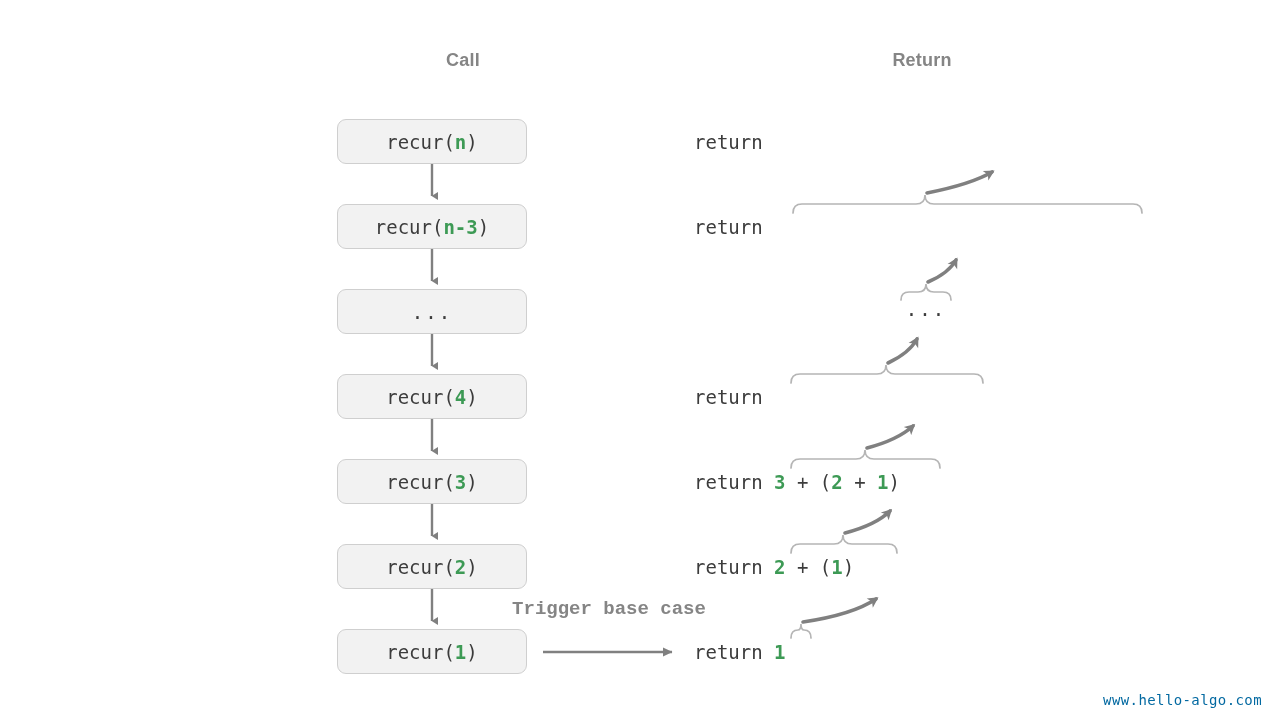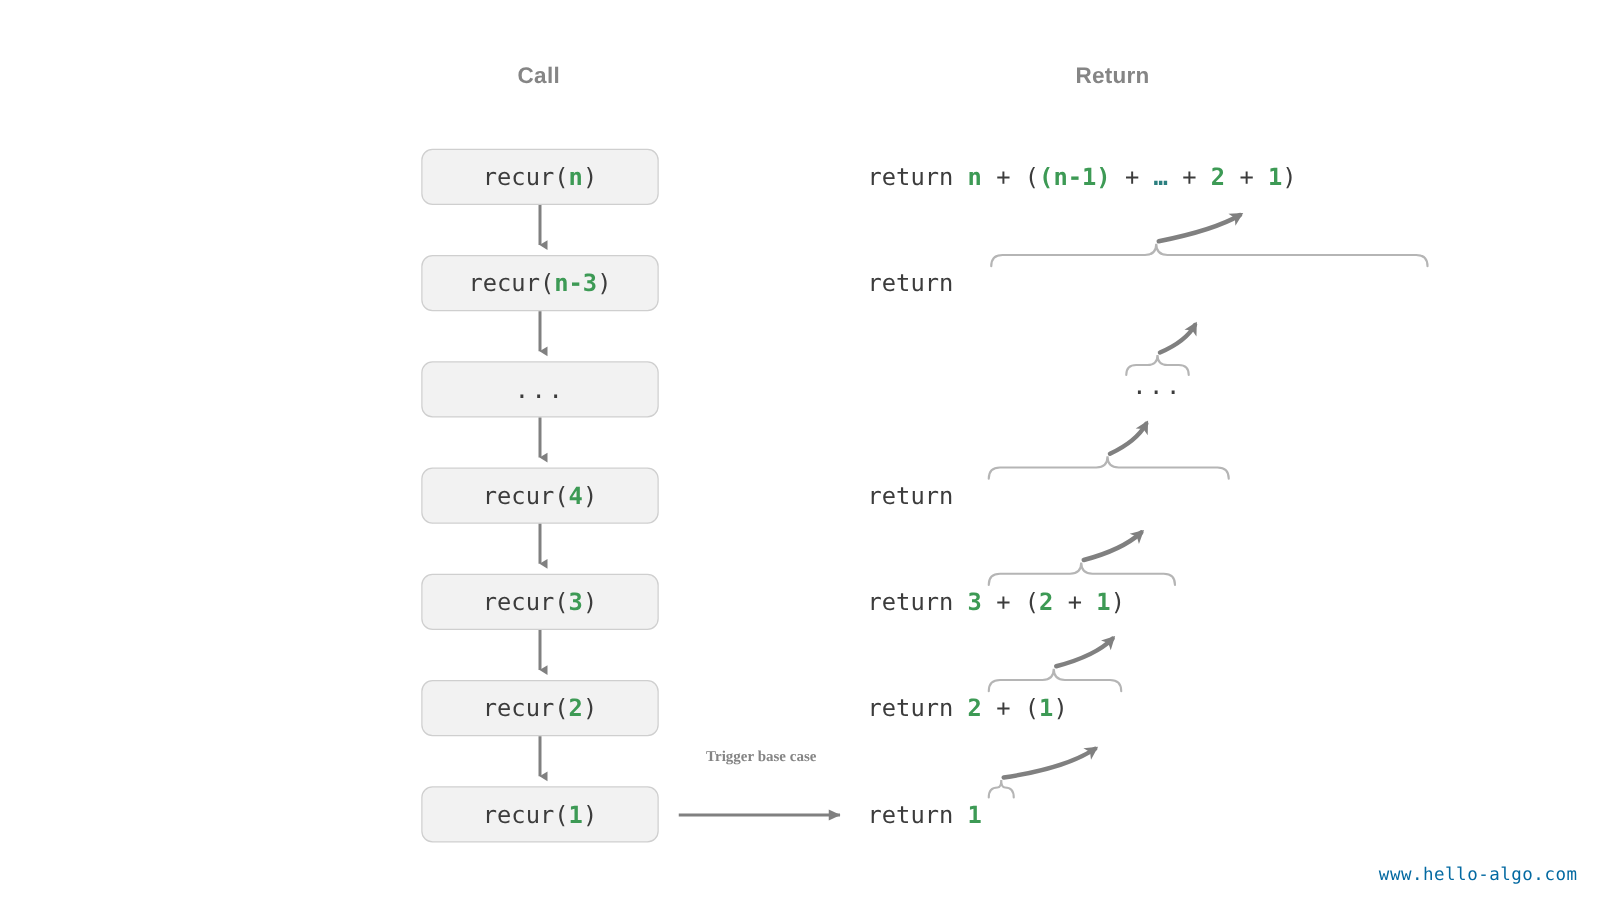--- a/index.html
+++ b/index.html
@@ -26,20 +26,21 @@
   
   .col-header {
     position: absolute;
     font-family: "Liberation Sans", sans-serif;
     font-weight: bold;
     font-size: 18px;
     color: #858585;
     letter-spacing: 0.2px;
     white-space: nowrap;
     transform: translateX(-50%);
+    margin-left: 32px;
   }
   #header-call   { left: 431px; top: 50px; }
   #header-return { left: 890px; top: 50px; }
 
   
   .call-box {
     position: absolute;
     left: 337px;
     width: 190px;
     height: 45px;
@@ -92,23 +93,23 @@
     letter-spacing: 2px;
     white-space: nowrap;
   }
 
   
   #trigger-label {
     position: absolute;
     left: 609px;
     top: 598px;
     transform: translateX(-50%);
-    font-family: Liberation Serif, serif;
+    font-family: Liberation Mono, monospace;
     font-weight: bold;
-    font-size: 12px;
+    font-size: 19px;
     color: #858585;
     white-space: nowrap;
   }
 
   
   #watermark {
     position: absolute;
     right: 18px;
     bottom: 12px;
     font-family: "DejaVu Sans Mono", "Liberation Mono", monospace;
@@ -164,21 +165,21 @@
         <span>)</span>
       </div>
       <div class="call-box" style="top: 629px;">
         <span>recur(</span>
         <span class="arg">1</span>
         <span>)</span>
       </div>
     </div>
 
   <div id="return-column">
-      <div class="ret-line" style="top: 119px;"><span class="ret-kw">return </span><span class="ret-expr"><span class="g">n</span><span class="op"> + (</span><span class="g">(n-1)</span><span class="op"> + </span><span class="dots">…</span><span class="op"> + </span><span class="g">2</span><span class="op"> + </span><span class="g">1</span><span class="op">)</span></span></div>
+      <div class="ret-line" style="top: 119px;"><span class="ret-kw">return </span></div>
       <div class="ret-line" style="top: 204px;"><span class="ret-kw">return </span></div>
       <div class="ret-line" style="top: 374px;"><span class="ret-kw">return </span></div>
       <div class="ret-line" style="top: 459px;"><span class="ret-kw">return </span><span class="ret-expr"><span class="g">3</span><span class="op"> + (</span><span class="g">2</span><span class="op"> + </span><span class="g">1</span><span class="op">)</span></span></div>
       <div class="ret-line" style="top: 544px;"><span class="ret-kw">return </span><span class="ret-expr"><span class="g">2</span><span class="op"> + (</span><span class="g">1</span><span class="op">)</span></span></div>
       <div class="ret-line" style="top: 629px;"><span class="ret-kw">return </span><span class="ret-expr"><span class="g">1</span></span></div>
     </div>
 
   <div id="ret-ellipsis">...</div>
 
   <div id="trigger-label">Trigger base case</div>

